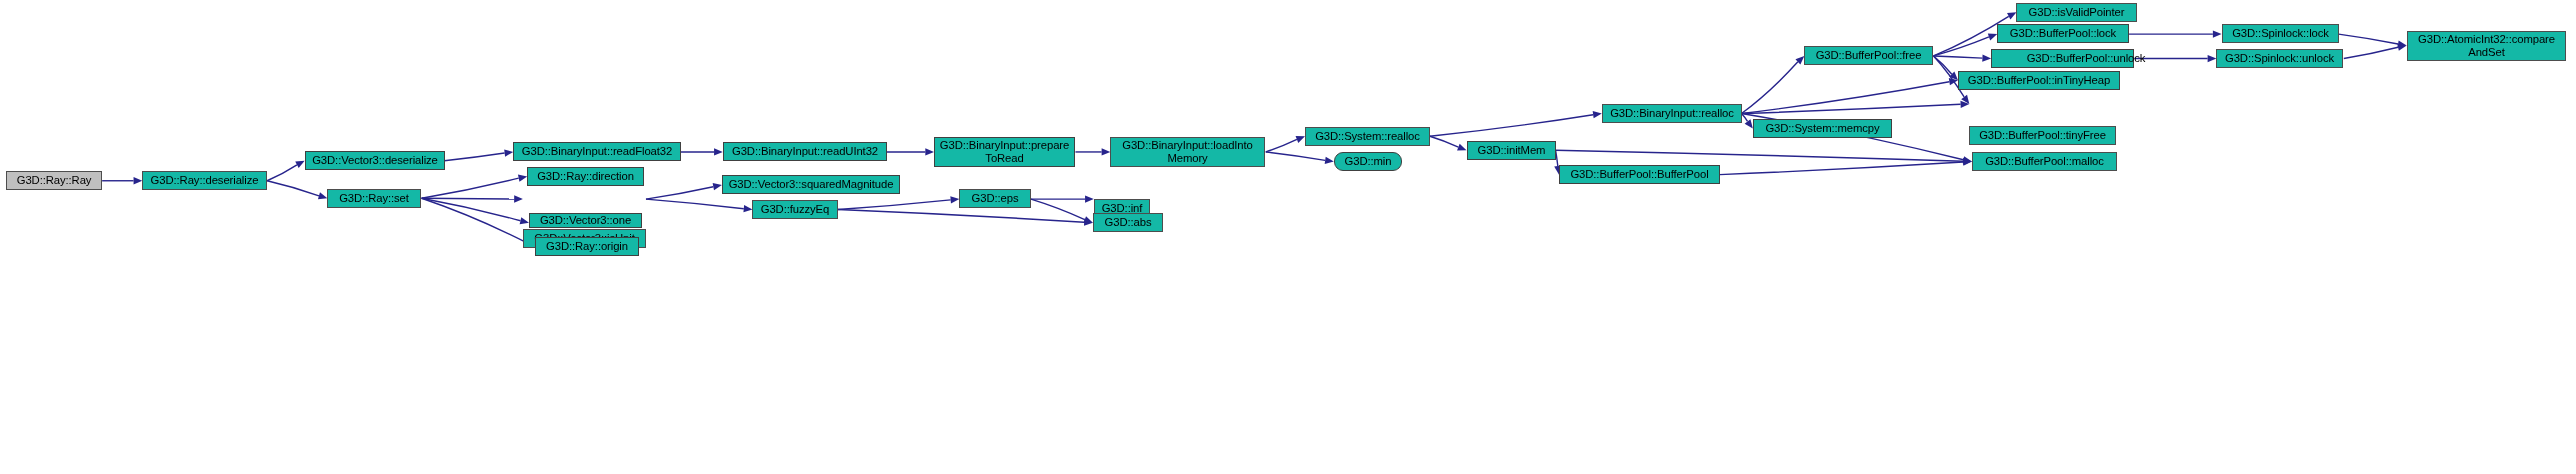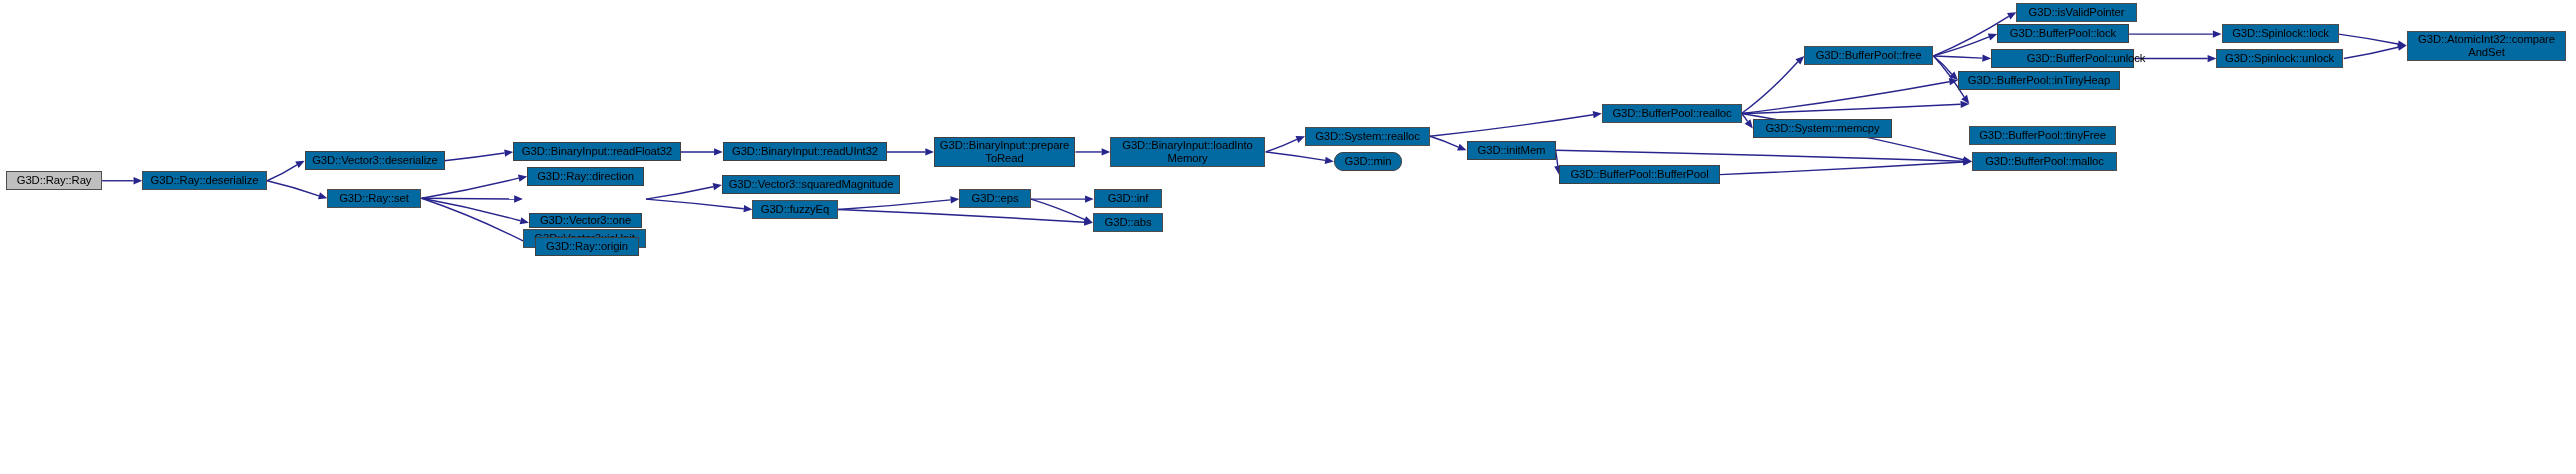--- a/index.html
+++ b/index.html
@@ -20,21 +20,21 @@
     position: absolute;
     left: 0;
     top: 0;
     width: 2576px;
     height: 475px;
     pointer-events: none;
   }
   .node {
     position: absolute;
     box-sizing: border-box;
-    background: #0369a1;
+    background: #14b8a6;
     border: 0.9px solid #404040;
     color: #000000;
     font-size: 11.3px;
     line-height: 1.15;
     display: flex;
     align-items: center;
     justify-content: center;
     text-align: center;
     white-space: pre-line;
     letter-spacing: -0.1px;
@@ -140,28 +140,28 @@
       <div class="node" style="left: 527px; top: 167px; width: 117px; height: 19px;">G3D::Ray::direction</div>
       <div class="node thick" style="left: 523px; top: 189px; width: 123px; height: 19px; margin-top: 40px;">G3D::Vector3::isUnit</div>
       <div class="node" style="left: 529px; top: 213px; width: 113px; height: 15px;">G3D::Vector3::one</div>
       <div class="node" style="left: 535px; top: 237px; width: 104px; height: 19px;">G3D::Ray::origin</div>
       <div class="node" style="left: 723px; top: 142px; width: 164px; height: 19px;">G3D::BinaryInput::readUInt32</div>
       <div class="node" style="left: 722px; top: 175px; width: 178px; height: 19px;">G3D::Vector3::squaredMagnitude</div>
       <div class="node thick" style="left: 752px; top: 200px; width: 86px; height: 19px;">G3D::fuzzyEq</div>
       <div class="node" style="left: 934px; top: 137px; width: 141px; height: 30px;">G3D::BinaryInput::prepare
 ToRead</div>
       <div class="node thick" style="left: 959px; top: 189px; width: 72px; height: 19px;">G3D::eps</div>
-      <div class="node thick" style="left: 1094px; top: 189px; width: 68px; height: 19px;">G3D::inf</div>
+      <div class="node thick" style="left: 1094px; top: 199px; width: 56px; height: 19px;">G3D::inf</div>
       <div class="node thick" style="left: 1093px; top: 213px; width: 70px; height: 19px;">G3D::abs</div>
       <div class="node thick" style="left: 1110px; top: 137px; width: 155px; height: 30px;">G3D::BinaryInput::loadInto
 Memory</div>
       <div class="node thick" style="left: 1305px; top: 127px; width: 125px; height: 19px;">G3D::System::realloc</div>
       <div class="node" style="left: 1334px; top: 152px; width: 68px; height: 19px; border-radius: 9px;">G3D::min</div>
       <div class="node" style="left: 1467px; top: 141px; width: 89px; height: 19px;">G3D::initMem</div>
-      <div class="node thick" style="left: 1602px; top: 104px; width: 140px; height: 19px;">G3D::BufferPool::realloc</div>
+      <div class="node thick" style="left: 1602px; top: 104px; width: 140px; height: 19px;">G3D::BinaryInput::realloc</div>
       <div class="node" style="left: 1559px; top: 165px; width: 161px; height: 19px;">G3D::BufferPool::BufferPool</div>
       <div class="node" style="left: 1753px; top: 119px; width: 139px; height: 19px;">G3D::System::memcpy</div>
       <div class="node thick" style="left: 1804px; top: 46px; width: 129px; height: 19px;">G3D::BufferPool::free</div>
       <div class="node" style="left: 1958px; top: 71px; width: 162px; height: 19px;">G3D::BufferPool::inTinyHeap</div>
       <div class="node thick" style="left: 1969px; top: 94px; width: 147px; height: 19px; margin-top: 32px;">G3D::BufferPool::tinyFree</div>
       <div class="node thick" style="left: 1972px; top: 152px; width: 145px; height: 19px;">G3D::BufferPool::malloc</div>
       <div class="node thick" style="left: 2016px; top: 2.6px; width: 121px; height: 19px;">G3D::isValidPointer</div>
       <div class="node" style="left: 1997px; top: 24.4px; width: 132px; height: 19px;">G3D::BufferPool::lock</div>
       <div class="node" style="left: 1991px; top: 49px; width: 143px; height: 19px; padding-left: 47px;">G3D::BufferPool::unlock</div>
       <div class="node thick" style="left: 2222px; top: 24.4px; width: 117px; height: 19px;">G3D::Spinlock::lock</div>

